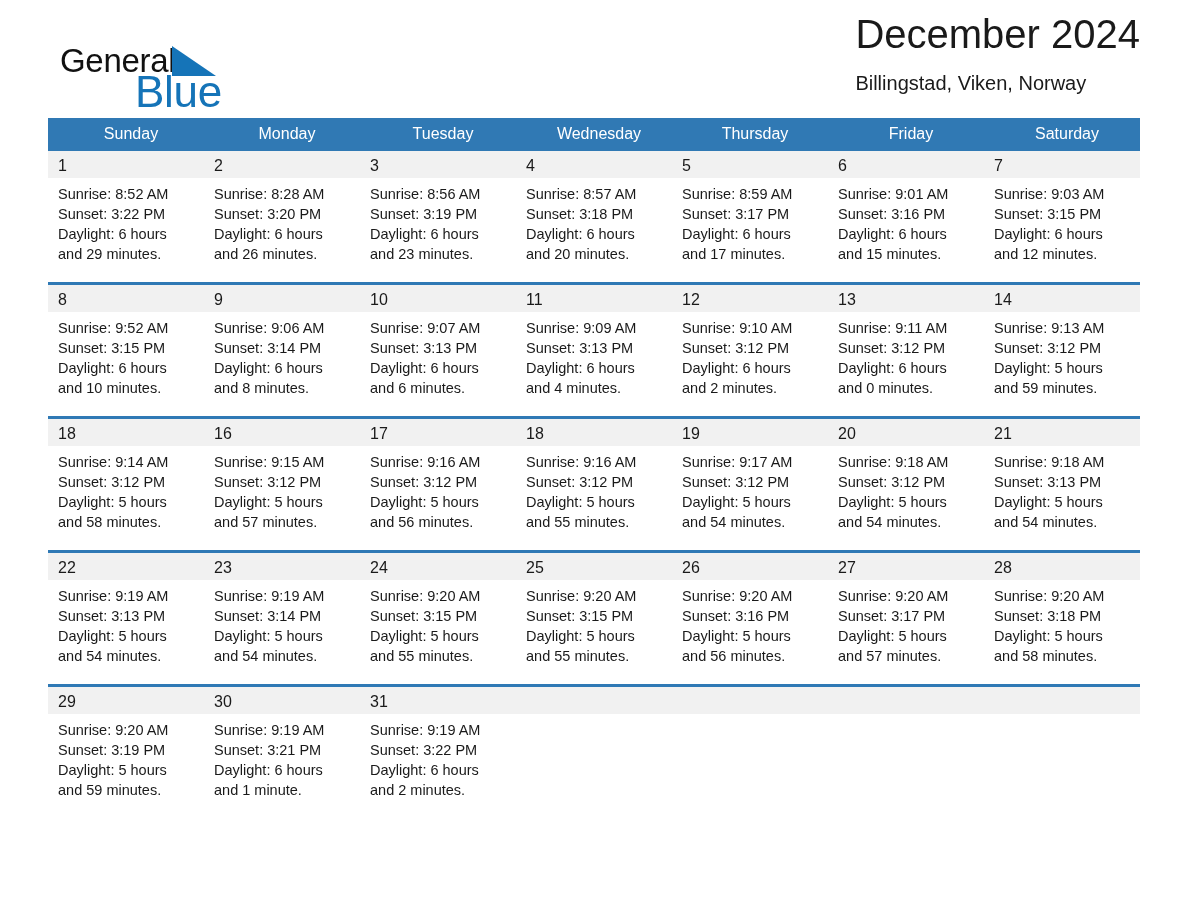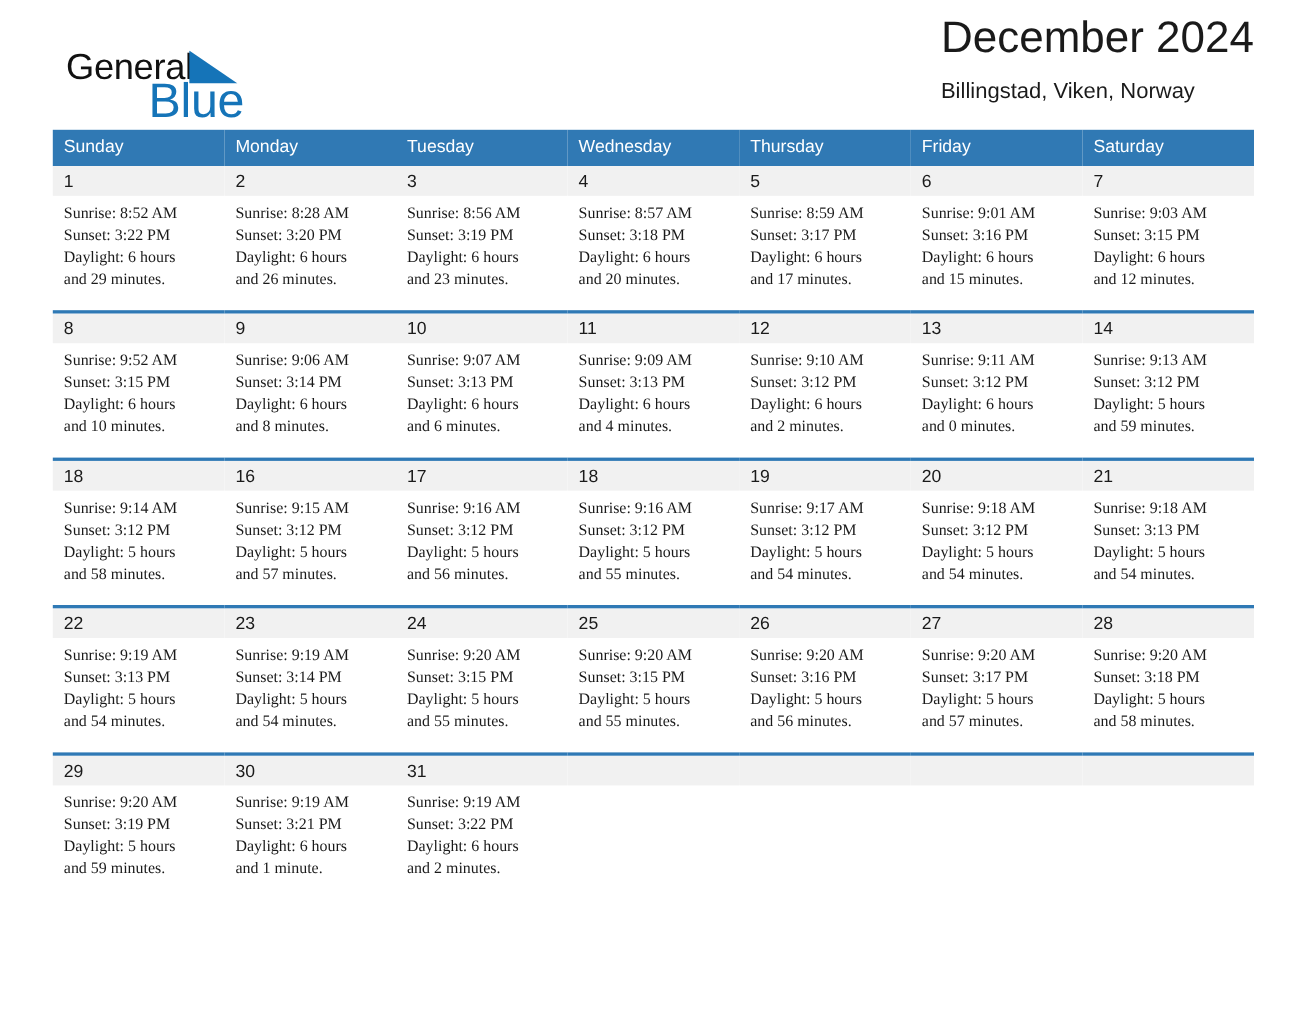--- a/index.html
+++ b/index.html
@@ -92,21 +92,21 @@
   table.calendar {
     width: 1092px;
     border-collapse: collapse;
     table-layout: fixed;
   }
   table.calendar thead th {
     background: #3079b4;
     color: #ffffff;
     font-size: 16px;
     font-weight: normal;
-    text-align: left;
+    text-align: center;
     padding: 7px 0 8px 10px;
     height: 17px;
     vertical-align: middle;
   }
   td.daycell {
     vertical-align: top;
     padding: 0;
     background: #ffffff;
     border-top: 3px solid #2f79b5;
   }
@@ -119,21 +119,20 @@
   }
   .daynum {
     font-size: 16px;
     color: #1a1a1a;
     padding: 5px 0 0 10px;
     line-height: 20px;
   }
   .info {
     padding: 6px 8px 14px 10px;
     min-height: 84px;
-    font-family: Liberation Serif, serif;
   }
   .info div {
     font-size: 14.5px;
     line-height: 20px;
     color: #1a1a1a;
     white-space: nowrap;
   }
   .empty-strip {
     background: #f1f1f1;
     height: 27px;

